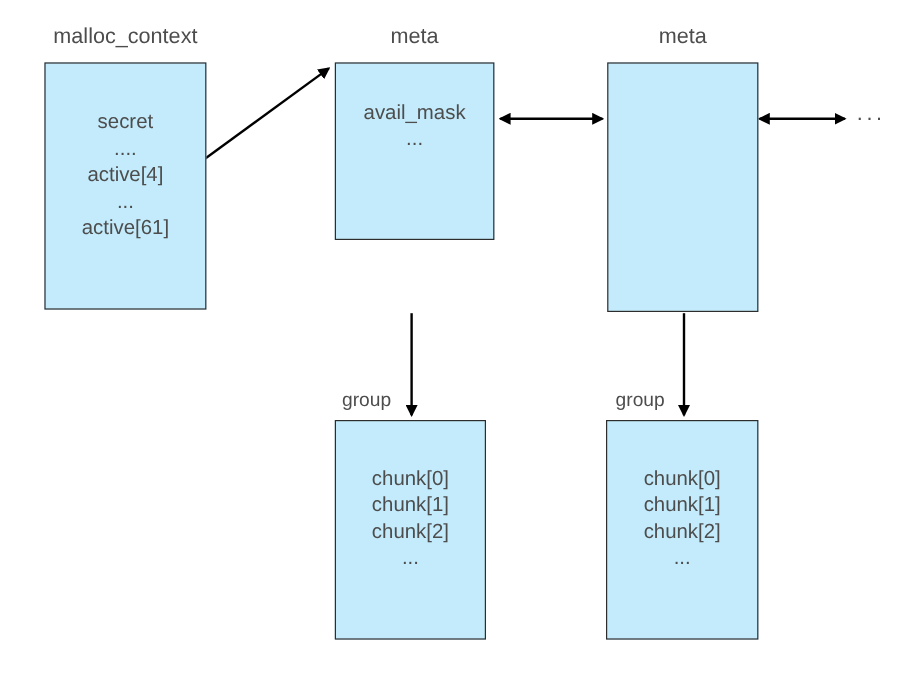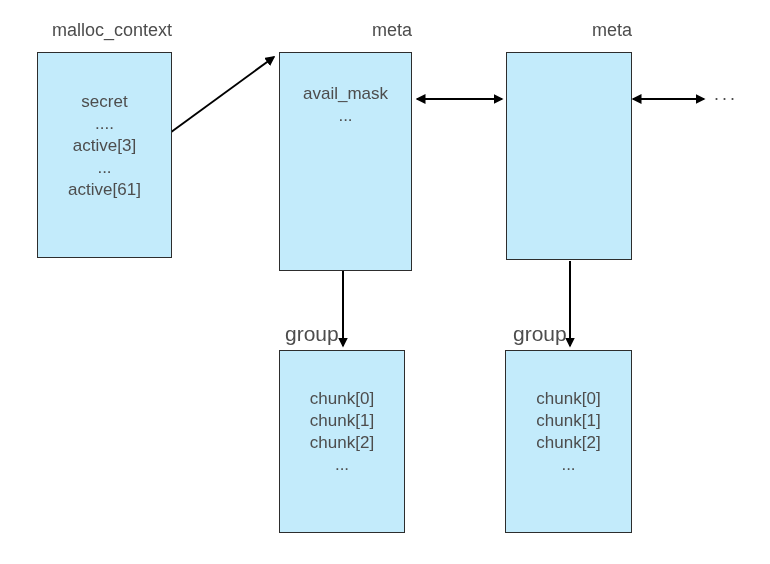--- a/index.html
+++ b/index.html
@@ -36,27 +36,27 @@
     line-height: 22px;
     text-align: center;
     white-space: nowrap;
   }
   .toplabel {
     position: absolute;
     top: 20px;
     color: var(--text);
     font-size: 18px;
     line-height: 20px;
-    text-align: right;
+    text-align: center;
     white-space: nowrap;
   }
   .grouplabel {
     position: absolute;
     color: var(--text);
-    font-size: 21px;
+    font-size: 16px;
     line-height: 20px;
     white-space: nowrap;
   }
   .ellipsis {
     position: absolute;
     left: 714px;
     top: 84px;
     color: var(--text);
     font-size: 18px;
     letter-spacing: 3px;
@@ -81,26 +81,26 @@
     <line x1="570" y1="261" x2="570" y2="346" marker-end="url(#ah)"></line>
   </svg>
 
   <div class="toplabel" style="left:37px; width:135px;">malloc_context</div>
   <div class="toplabel" style="left:279px; width:133px;">meta</div>
   <div class="toplabel" style="left:506px; width:126px;">meta</div>
 
   <div class="box" style="left:37px; top:52px; width:135px; height:206px; padding-top:38px;">
     <div>secret</div>
     <div>....</div>
-    <div>active[3]</div>
+    <div>active[4]</div>
     <div>...</div>
     <div>active[61]</div>
   </div>
 
-  <div class="box" style="left:279px; top:52px; width:133px; height:219px; padding-top:30px;">
+  <div class="box" style="left:279px; top:52px; width:133px; height:148px; padding-top:30px;">
     <div>avail_mask</div>
     <div>...</div>
   </div>
 
   <div class="box" style="left:506px; top:52px; width:126px; height:208px;"></div>
 
   <div class="grouplabel" style="left:285px; top:324px;">group</div>
   <div class="grouplabel" style="left:513px; top:324px;">group</div>
 
   <div class="box" style="left:279px; top:350px; width:126px; height:183px; padding-top:37px;">

